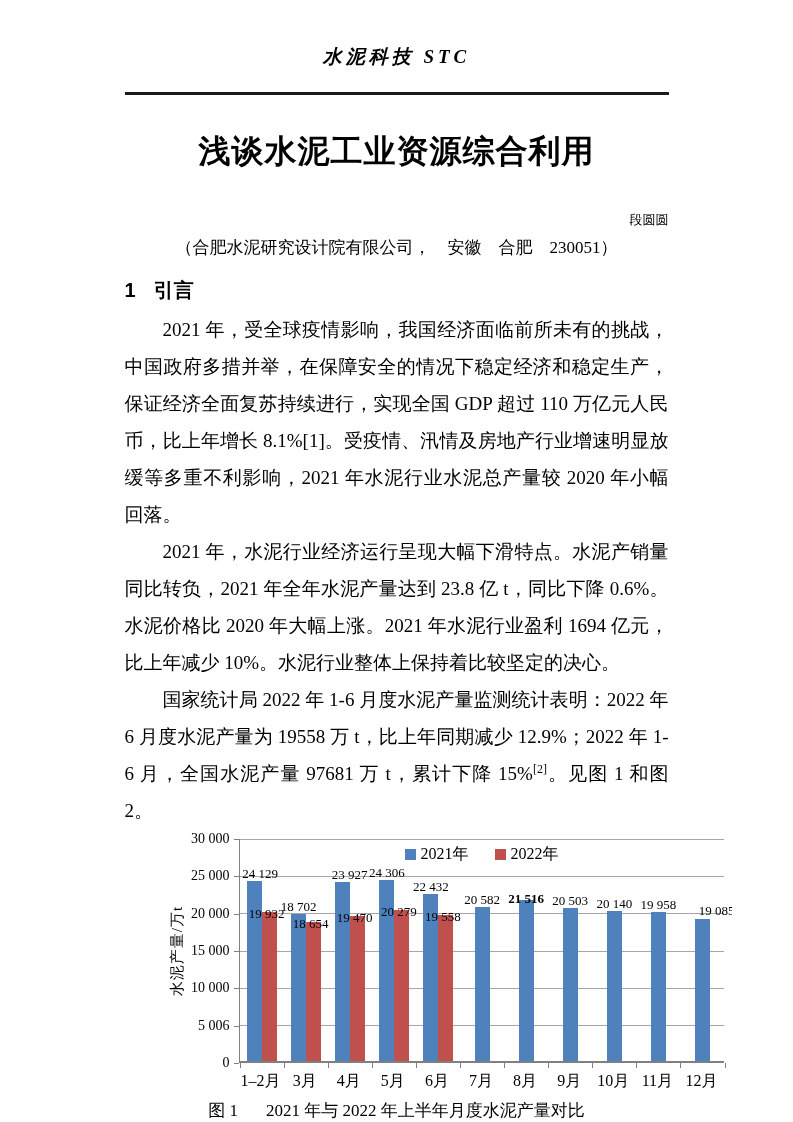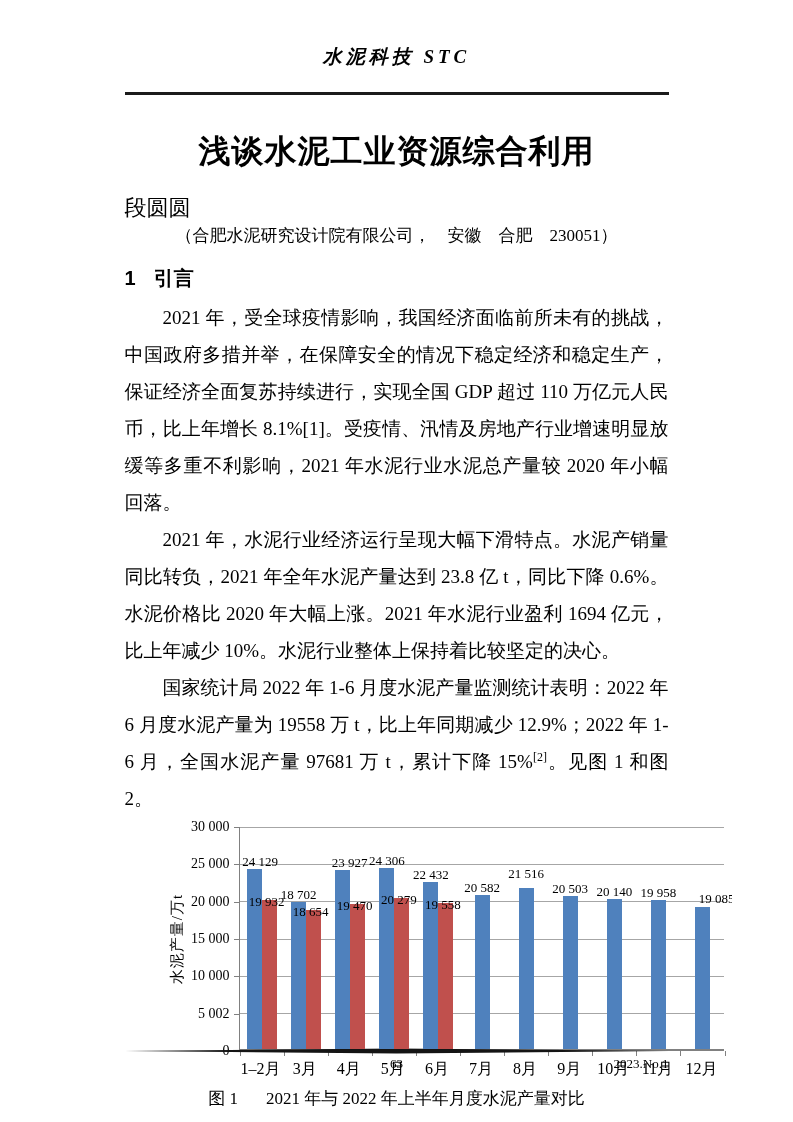--- a/index.html
+++ b/index.html
@@ -30,23 +30,23 @@
   .article-title {
     margin-top: 36px;
     text-align: center;
     font-family: "Liberation Sans", "DejaVu Sans", sans-serif;
     font-weight: 700;
     font-size: 32px;
     letter-spacing: 1px;
     line-height: 40px;
   }
   .author {
-    margin-top: 26px;
-    text-align: left;
-    font-size: 22px;
+    margin-top: 38px;
+    text-align: right;
+    font-size: 13px;
     line-height: 22px;
   }
   .affiliation {
     margin-top: 6px;
     text-align: center;
     font-size: 17px;
     line-height: 22px;
     white-space: pre-wrap;
   }
   .section-heading {
@@ -131,20 +131,30 @@
 
   <h2 class="section-heading"><span class="sec-num">1</span><span>引言</span></h2>
 
   <p class="body-par">2021 年，受全球疫情影响，我国经济面临前所未有的挑战，中国政府多措并举，在保障安全的情况下稳定经济和稳定生产，保证经济全面复苏持续进行，实现全国 GDP 超过 110 万亿元人民币，比上年增长 8.1%[1]。受疫情、汛情及房地产行业增速明显放缓等多重不利影响，2021 年水泥行业水泥总产量较 2020 年小幅回落。</p>
   <p class="body-par">2021 年，水泥行业经济运行呈现大幅下滑特点。水泥产销量同比转负，2021 年全年水泥产量达到 23.8 亿 t，同比下降 0.6%。水泥价格比 2020 年大幅上涨。2021 年水泥行业盈利 1694 亿元，比上年减少 10%。水泥行业整体上保持着比较坚定的决心。</p>
   <p class="body-par"><span>国家统计局 2022 年 1-6 月度水泥产量监测统计表明：2022 年 6 月度水泥产量为 19558 万 t，比上年同期减少 12.9%；2022 年 1-6 月，全国水泥产量 97681 万 t，累计下降 15%</span><sup>[2]</sup><span>。见图 1 和图 2。</span></p>
 
   <div class="chart-wrap">
     <div class="y-axis-label">水泥产量/万t</div>
     <div class="plot" id="plot">
+      <div class="legend">
+        <span class="legend-item">
+            <span class="swatch" style="background: rgb(79, 129, 189);"></span>
+            <span>2021年</span>
+          </span>
+        <span class="legend-item">
+            <span class="swatch" style="background: rgb(192, 80, 77);"></span>
+            <span>2022年</span>
+          </span>
+      </div>
     <div class="gridline" style="top: 186.167px; background: rgb(166, 166, 166);"></div>
         <div class="gridline" style="top: 148.833px; background: rgb(166, 166, 166);"></div>
         <div class="gridline" style="top: 111.5px; background: rgb(166, 166, 166);"></div>
         <div class="gridline" style="top: 74.1667px; background: rgb(166, 166, 166);"></div>
         <div class="gridline" style="top: 36.8333px; background: rgb(166, 166, 166);"></div>
         <div class="gridline" style="top: -0.5px; background: rgb(166, 166, 166);"></div>
         <div class="x-tick-mark" style="left: 0px; top: 224px; background: rgb(128, 128, 128);"></div>
         <div class="x-tick-mark" style="left: 44.0909px; top: 224px; background: rgb(128, 128, 128);"></div>
         <div class="x-tick-mark" style="left: 88.1818px; top: 224px; background: rgb(128, 128, 128);"></div>
         <div class="x-tick-mark" style="left: 132.273px; top: 224px; background: rgb(128, 128, 128);"></div>
@@ -172,33 +182,33 @@
         <div class="bar-label" style="left: 115.318px; top: 25.5152px;">24 306</div>
         <div class="bar" style="left: 154.318px; height: 151.417px; background: rgb(192, 80, 77);"></div>
         <div class="bar-label" style="left: 127.318px; top: 64.5835px;">20 279</div>
         <div class="bar" style="left: 183.409px; height: 167.492px; background: rgb(79, 129, 189);"></div>
         <div class="bar-label" style="left: 159.409px; top: 39.5077px;">22 432</div>
         <div class="bar" style="left: 198.409px; height: 146.033px; background: rgb(192, 80, 77);"></div>
         <div class="bar-label" style="left: 171.409px; top: 69.9669px;">19 558</div>
         <div class="bar" style="left: 235px; height: 153.679px; background: rgb(79, 129, 189);"></div>
         <div class="bar-label" style="left: 210.5px; top: 53.3211px;">20 582</div>
         <div class="bar" style="left: 279.091px; height: 160.653px; background: rgb(79, 129, 189);"></div>
-        <div class="bar-label" style="left: 254.591px; top: 39px;">21 516</div>
+        <div class="bar-label" style="left: 254.591px; top: 52px; font-weight: bold;">21 516</div>
         <div class="bar" style="left: 323.182px; height: 153.089px; background: rgb(79, 129, 189);"></div>
         <div class="bar-label" style="left: 298.682px; top: 53.9109px;">20 503</div>
         <div class="bar" style="left: 367.273px; height: 150.379px; background: rgb(79, 129, 189);"></div>
         <div class="bar-label" style="left: 342.773px; top: 56.6213px;">20 140</div>
         <div class="bar" style="left: 411.364px; height: 149.02px; background: rgb(79, 129, 189);"></div>
         <div class="bar-label" style="left: 386.864px; top: 57.9803px;">19 958</div>
         <div class="bar" style="left: 455.455px; height: 142.501px; background: rgb(79, 129, 189);"></div>
         <div class="bar-label" style="left: 430.955px; top: 64.4987px; text-align: right;">19 085</div>
       </div>
   <div class="y-tick-label" style="top: 225px;">0</div>
       <div class="y-tick-mark" style="left: 72px; top: 234px; background: rgb(128, 128, 128);"></div>
-      <div class="y-tick-label" style="top: 187.667px;">5 002</div>
+      <div class="y-tick-label" style="top: 187.667px;">5 006</div>
       <div class="y-tick-mark" style="left: 72px; top: 196.667px; background: rgb(128, 128, 128);"></div>
       <div class="y-tick-label" style="top: 150.333px;">10 000</div>
       <div class="y-tick-mark" style="left: 72px; top: 159.333px; background: rgb(128, 128, 128);"></div>
       <div class="y-tick-label" style="top: 113px;">15 000</div>
       <div class="y-tick-mark" style="left: 72px; top: 122px; background: rgb(128, 128, 128);"></div>
       <div class="y-tick-label" style="top: 75.6667px;">20 000</div>
       <div class="y-tick-mark" style="left: 72px; top: 84.6667px; background: rgb(128, 128, 128);"></div>
       <div class="y-tick-label" style="top: 38.3333px;">25 000</div>
       <div class="y-tick-mark" style="left: 72px; top: 47.3333px; background: rgb(128, 128, 128);"></div>
       <div class="y-tick-label" style="top: 1px;">30 000</div>
@@ -211,23 +221,14 @@
       <div class="x-axis-label" style="left: 284.5px; top: 242px;">7月</div>
       <div class="x-axis-label" style="left: 328.591px; top: 242px;">8月</div>
       <div class="x-axis-label" style="left: 372.682px; top: 242px;">9月</div>
       <div class="x-axis-label" style="left: 416.773px; top: 242px;">10月</div>
       <div class="x-axis-label" style="left: 460.864px; top: 242px;">11月</div>
       <div class="x-axis-label" style="left: 504.955px; top: 242px;">12月</div>
     </div>
 
   <div class="figure-caption"><span class="cap-label">图 1</span><span>2021 年与 2022 年上半年月度水泥产量对比</span></div>
 
-  <div class="footer">
-    <svg class="footer-divider" viewBox="0 0 667 6" preserveAspectRatio="none" width="667" height="6">
-      <polygon points="0,3 333,0.4 667,3 333,5.6" fill="#141414"></polygon>
-    </svg>
-    <div class="footer-row">
-      <span class="footer-page">63</span>
-      <span class="footer-issue">2023.No.1</span>
-    </div>
-  </div>
 
 </div>
 
 </body></html>

